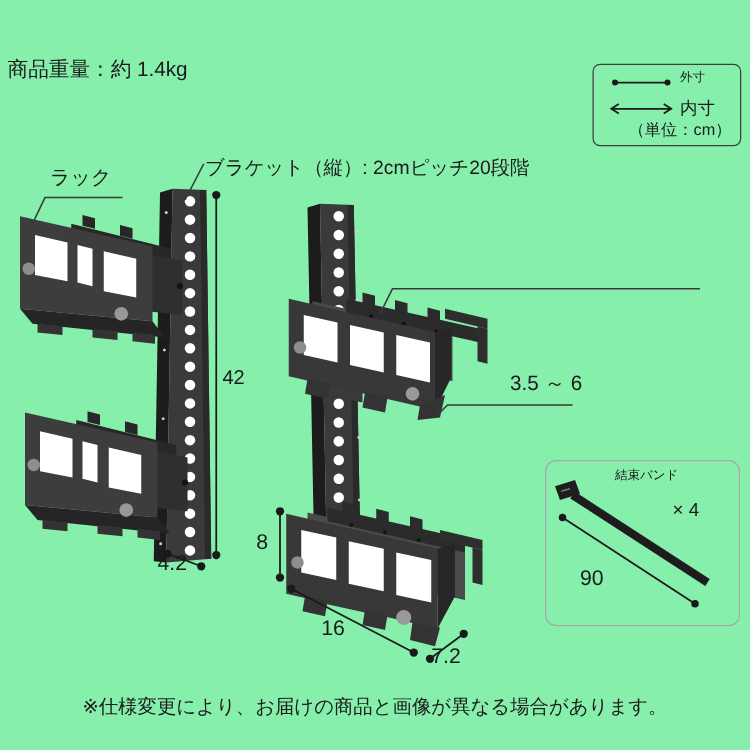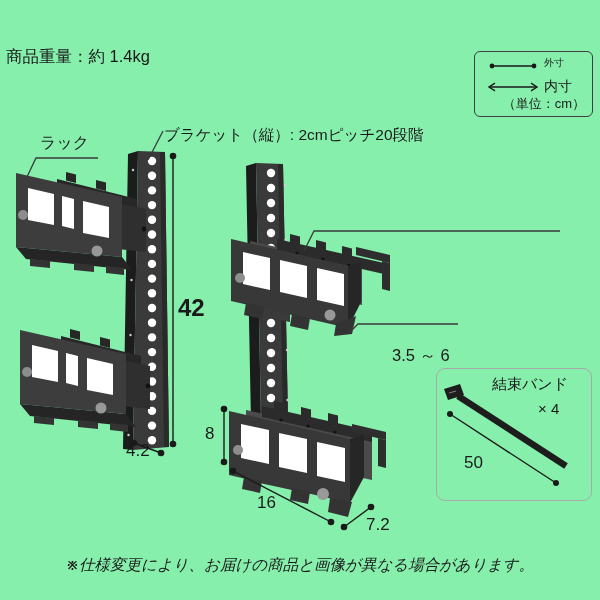--- a/index.html
+++ b/index.html
@@ -5,31 +5,31 @@
   html,body{margin:0;padding:0;background:#fff;}
   .stage{
     position:relative;width:600px;height:600px;background:#86efac;overflow:hidden;
     font-family:"Liberation Sans","DejaVu Sans",sans-serif;color:#1a1a1a;
   }
   .stage svg{position:absolute;left:0;top:0;}
   .txt{position:absolute;white-space:nowrap;line-height:1.25;color:#1a1a1a;}
   .fs16{font-size:16.5px;}
   .fs15{font-size:15.5px;margin-top:20px;}
   .dim{font-size:17px;}
-  .dim-big{font-size:24px;font-weight:bold;}
+  .dim-big{font-size:16px;}
   .legend-box{
     position:absolute;left:474px;top:51px;width:119px;height:66px;
     border:1.5px solid #3f3f3f;border-radius:6px;box-sizing:border-box;background:transparent;
   }
   .accessory-box{
     position:absolute;left:436px;top:368px;width:156px;height:133px;
     border:1.3px solid #a9a9a9;border-radius:9px;box-sizing:border-box;background:transparent;
   }
   .footnote{
-    position:absolute;left:0;top:555px;width:600px;text-align:center;font-size:15.5px;font-style:italic;
+    position:absolute;left:0;top:555px;width:600px;text-align:center;font-size:15.5px;
   }
 </style>
 </head>
 <body>
 
 <div class="stage">
 
   <svg width="600" height="600" viewBox="0 0 600 600">
     <defs>
 
@@ -214,27 +214,27 @@
 
   <div class="txt fs16" style="left:6px;top:46px;">商品重量：約 1.4kg</div>
 
   <div class="legend-box"></div>
   <div class="txt" style="left:544px;top:57px;font-size:10px;">外寸</div>
   <div class="txt" style="left:544px;top:78px;font-size:14px;">内寸</div>
   <div class="txt" style="left:474px;top:96px;width:140px;text-align:center;font-size:13px;white-space:nowrap;">（単位：cm）</div>
 
   <div class="txt fs15" style="left:164px;top:105px;">ブラケット（縦）: 2cmピッチ20段階</div>
   <div class="txt" style="left:40px;top:133px;font-size:16px;">ラック</div>
-  <div class="txt fs16" style="left:392px;top:297px;margin-top:48px;">3.5 ～ 6</div>
+  <div class="txt fs16" style="left:408px;top:297px;">3.5 ～ 6</div>
 
   <div class="txt dim-big" style="left:178px;top:293px;">42</div>
   <div class="txt dim" style="left:126px;top:440px;">4.2</div>
   <div class="txt dim" style="left:205px;top:423px;">8</div>
   <div class="txt dim" style="left:257px;top:492px;">16</div>
-  <div class="txt dim" style="left:366px;top:514px;text-align:right;">7.2</div>
+  <div class="txt dim" style="left:345px;top:514px;text-align:right;">7.2</div>
 
   <div class="accessory-box"></div>
-  <div class="txt" style="left:492px;top:375px;font-size:15px;">結束バンド</div>
+  <div class="txt" style="left:492px;top:375px;font-size:10px;">結束バンド</div>
   <div class="txt" style="left:538px;top:400px;font-size:15px;">× 4</div>
-  <div class="txt dim" style="left:464px;top:452px;">50</div>
+  <div class="txt dim" style="left:464px;top:452px;">90</div>
 
   <div class="footnote">※仕様変更により、お届けの商品と画像が異なる場合があります。</div>
 </div>
 
 </body></html>

